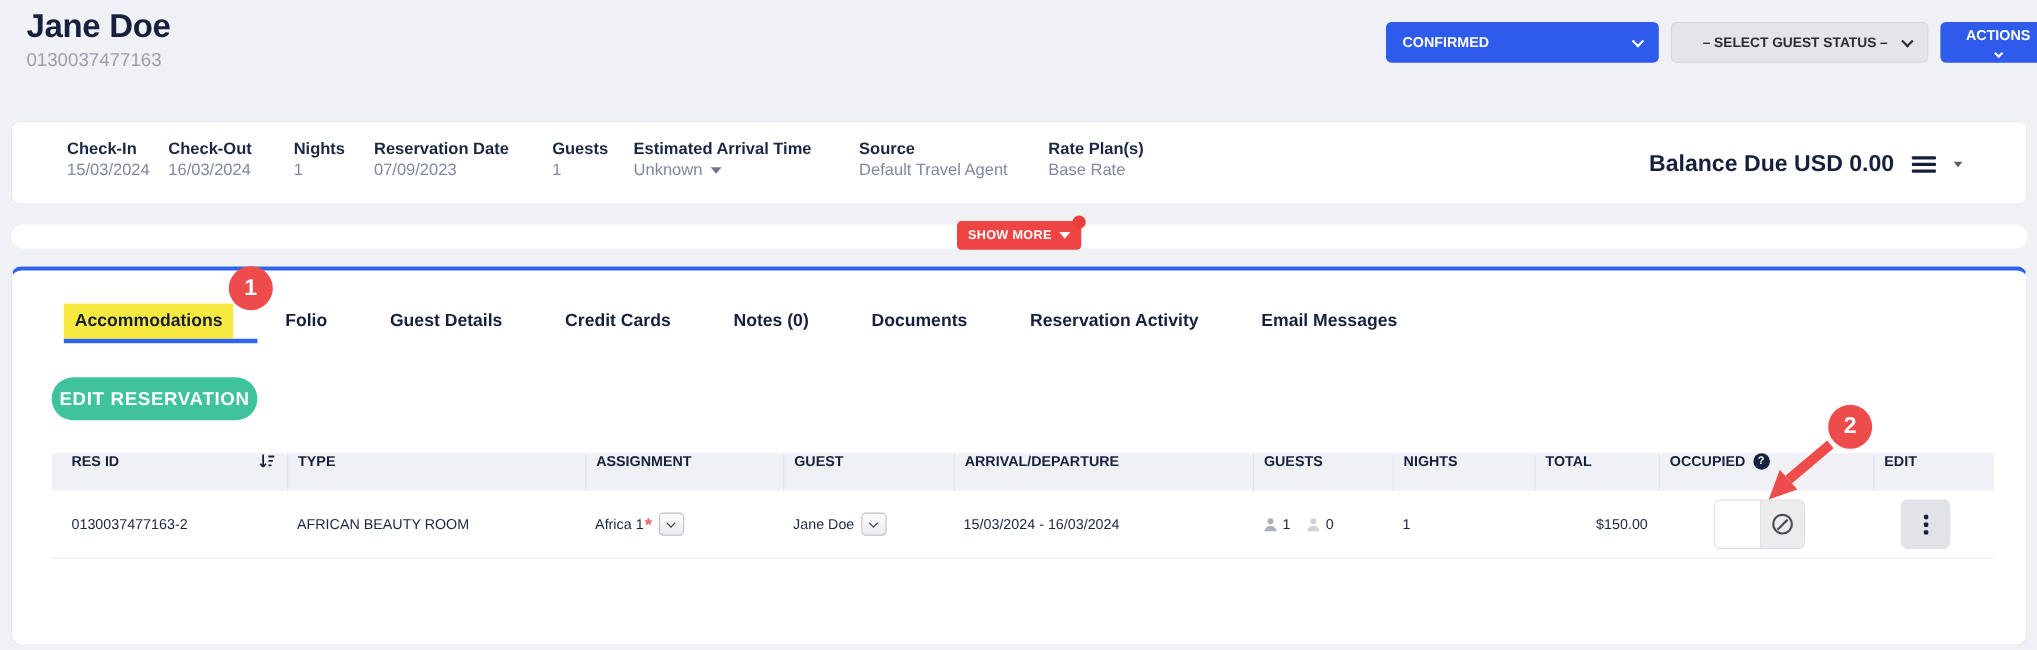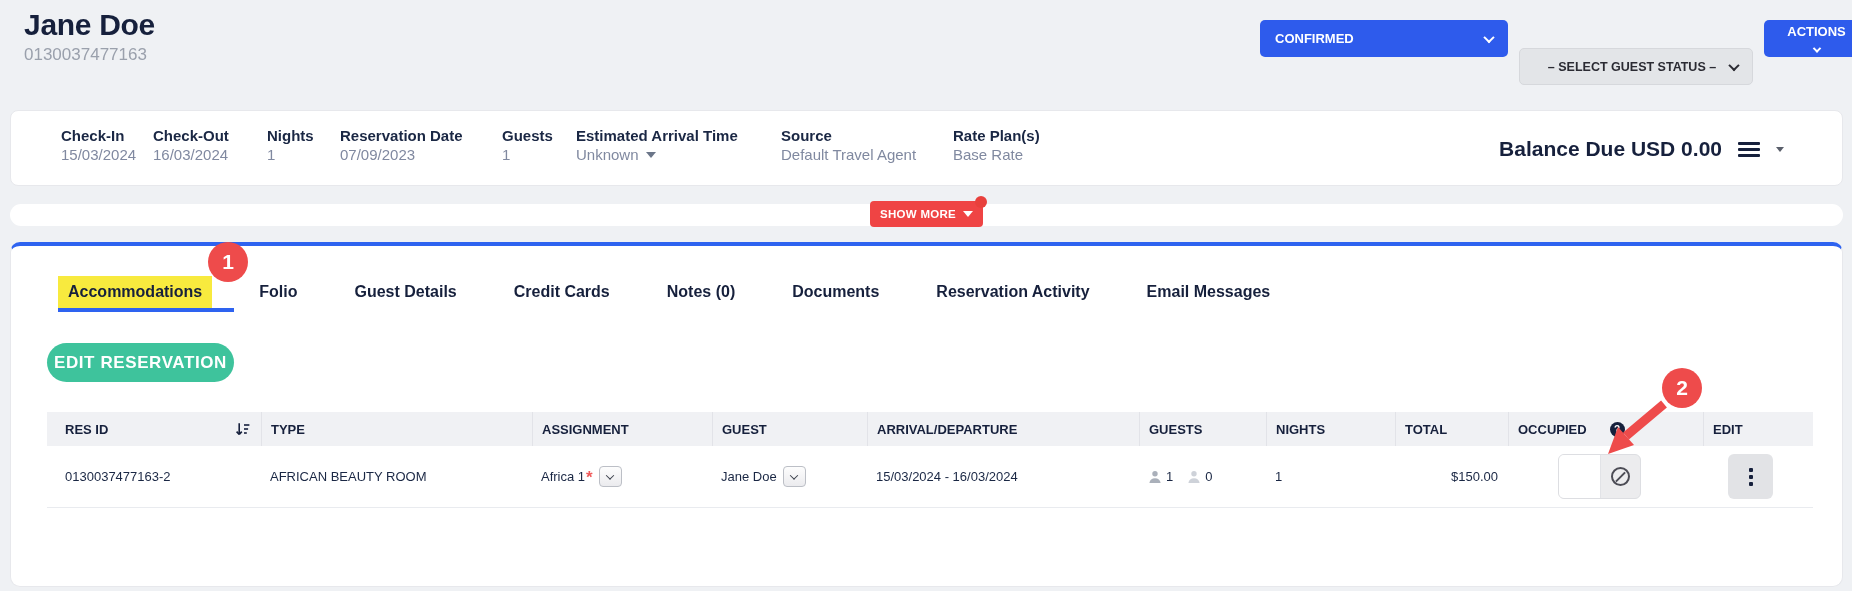--- a/index.html
+++ b/index.html
@@ -12,21 +12,21 @@
   }
   
   .page-header { position:absolute; left:24px; top:8px; }
   .page-title { font-size:30px; font-weight:700; color:#16203c; letter-spacing:-0.3px; }
   .page-sub { font-size:17px; color:#9aa0ac; margin-top:3px; }
 
   .hdr-actions { position:absolute; top:20px; left:1213px; display:flex; gap:11px; }
   .btn { display:flex; align-items:center; border-radius:5px; height:37px; font-weight:700; font-size:13px; cursor:pointer; }
   .btn-blue { background:#2e5bec; color:#fff; }
   .btn-status { width:248px; justify-content:space-between; padding:0 15px;margin-left:47px; }
-  .btn-guest { width:234px; background:#e3e5e8; color:#2b2b33; justify-content:center; padding:0 14px; border:1px solid #d6d8dc;margin-top:28px; }
+  .btn-guest { width:234px; background:#e3e5e8; color:#2b2b33; justify-content:center; padding:0 14px; border:1px solid #d6d8dc; }
   .btn-guest .lbl { flex:1; text-align:center; font-size:12.5px; }
   .btn-actions { width:105px; justify-content:center; gap:8px;flex-direction:column; }
 
   .chev { display:inline-block; width:8px; height:8px; border-right:2px solid currentColor; border-bottom:2px solid currentColor; transform:rotate(45deg) translate(-1px,-1px); }
   .chev.sm { width:6px; height:6px; }
 
   
   .summary-card { position:absolute; left:10px; top:110px; width:1833px; height:76px; background:#fff; border:1px solid #e7e8ec; border-radius:8px; }
   .sfield { position:absolute; top:16px; }
   .sfield .lab { font-size:15px; font-weight:700; color:#1a2744; white-space:nowrap; }
@@ -50,21 +50,21 @@
   .tabs { position:absolute; left:57px; top:30px; display:flex; gap:57px; align-items:center; }
   .tab { position:relative; font-size:16px; font-weight:700; color:#16203c; padding:7px 0; white-space:nowrap; cursor:pointer; }
   .tab.active { background:#f8ea3e; padding:7px 10px; margin:0 -10px; }
   .tab.active::after { content:''; position:absolute; left:0; right:-22px; bottom:-4px; height:4px; background:#2e63f0; }
 
   .edit-res-btn { position:absolute; left:36px; top:97px; width:187px; height:39px; border-radius:20px; background:#3ec39c; color:#fff; font-size:17px; font-weight:700; letter-spacing:.6px; display:flex; align-items:center; justify-content:center; cursor:pointer; }
 
   
   .table { position:absolute; left:36px; top:166px; width:1766px; }
   .thead { display:flex; height:34px; background:#f0f1f4; align-items:center; }
-  .th { font-size:13px; font-weight:700; color:#16203c; display:flex; align-items:center; padding-left:9px; height:100%; border-left:1px solid #e2e3e8; white-space:nowrap;gap:16px; }
+  .th { font-size:13px; font-weight:700; color:#16203c; display:flex; align-items:flex-start; padding-left:9px; height:100%; border-left:1px solid #e2e3e8; white-space:nowrap; }
   .th:first-child { border-left:none; padding-left:18px; }
   .trow { display:flex; height:62px; align-items:center; border-bottom:1px solid #e9ebef; background:#fff; font-size:13px; color:#1a2744; }
   .td { display:flex; align-items:center; padding-left:9px; white-space:nowrap; }
   .td:first-child { padding-left:18px; }
   .c0{width:214px;} .c1{width:271px;} .c2{width:180px;} .c3{width:155px;} .c4{width:272px;}
   .c5{width:127px;} .c6{width:129px;} .c7{width:113px;} .c8{width:195px;} .c9{width:110px;}
   .td.c7 { justify-content:flex-end; padding-right:10px; }
   .th.c0 { justify-content:space-between; padding-right:10px; }
 
   .qmark { width:15px; height:15px; border-radius:50%; background:#16203c; color:#fff; font-size:10px; font-weight:700; display:inline-flex; align-items:center; justify-content:center; margin-left:7px; }

